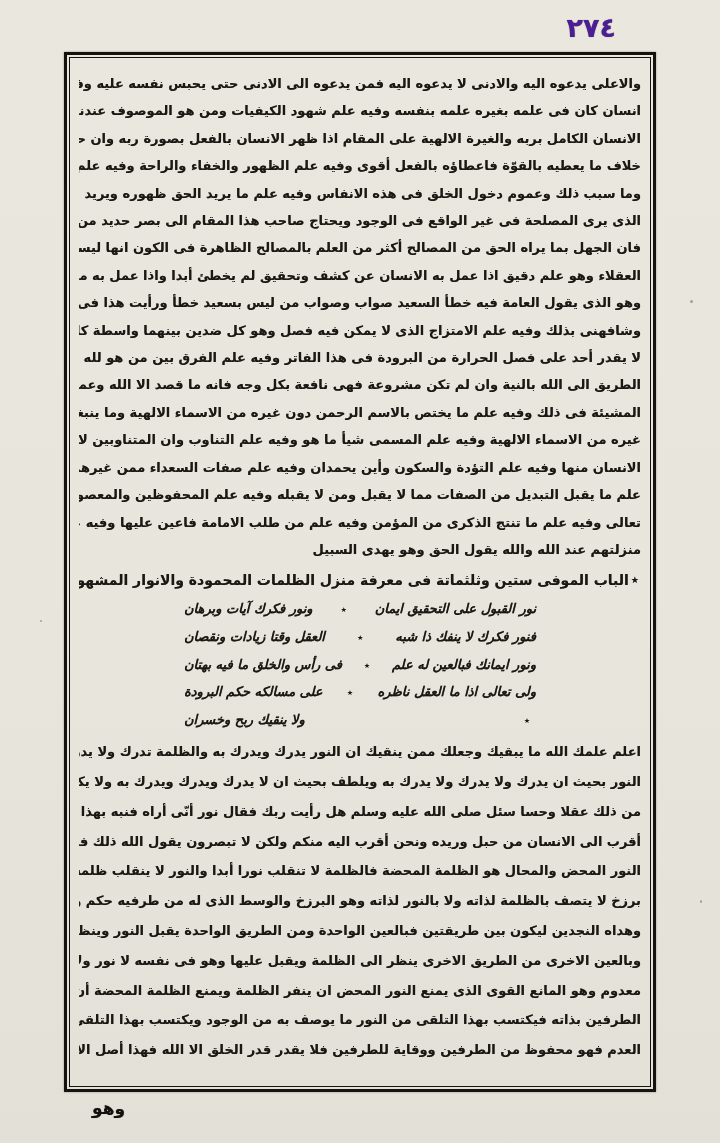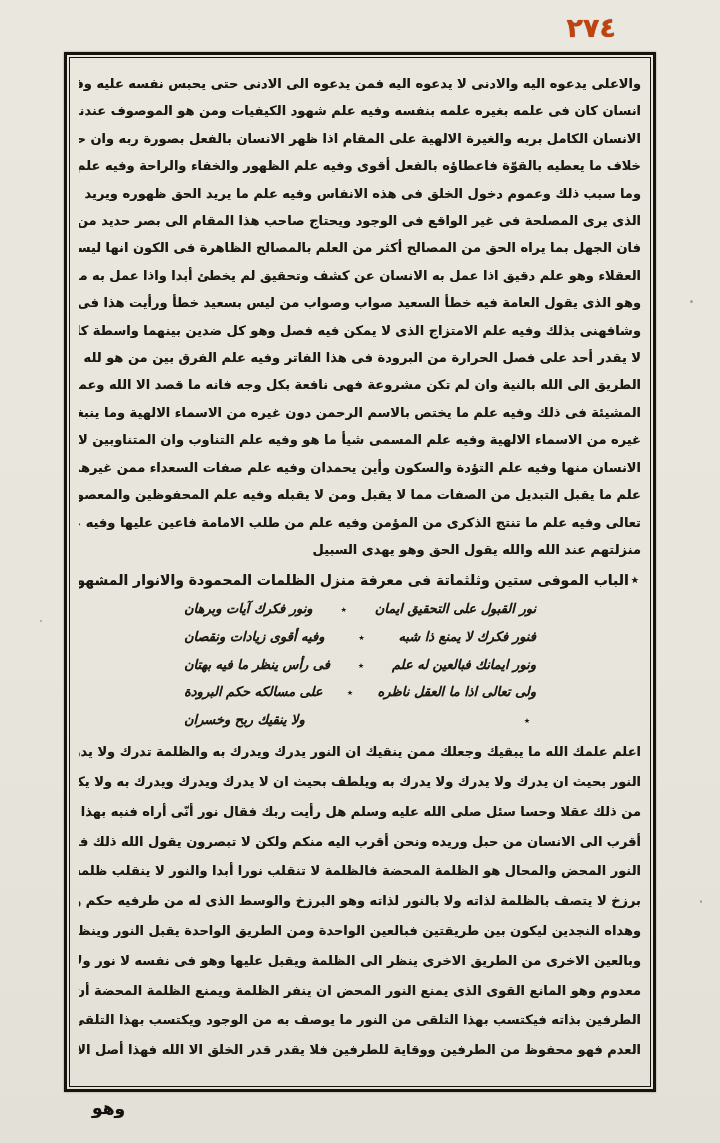--- a/index.html
+++ b/index.html
@@ -6,21 +6,21 @@
   body{
     width:720px;height:1143px;position:relative;overflow:hidden;
     background:#e8e5dd;
     background-image:linear-gradient(180deg,#eae7df 0%,#e8e5dd 55%,#e3e0d7 100%);
     font-family:"DejaVu Sans",sans-serif;
     color:#1b1813;
     -webkit-font-smoothing:antialiased;
   }
   .page-number{
     position:absolute;top:12px;right:104px;
-    font-size:27px;font-weight:bold;color:#c2410c;
+    font-size:27px;font-weight:bold;color:#4c1d95;
     letter-spacing:1px;
     text-shadow:0 0 1px rgba(0,0,0,.55);
   }
   .frame{
     position:absolute;top:52px;left:64px;right:64px;bottom:51px;
     border:3px solid #16130e;
     box-shadow:0 0 2px rgba(0,0,0,.35);
   }
   .frame-inner{
     position:absolute;top:2px;left:2px;right:2px;bottom:2px;
@@ -98,28 +98,28 @@
       <span class="orn">٭</span><span>الباب الموفى ستين وثلثماتة فى معرفة منزل الظلمات المحمودة والانوار المشهودة</span>
     </div>
 
     <div class="poem">
       <div class="verse">
         <span class="hemi">نور القبول على التحقيق ايمان</span>
         <span class="sep">٭</span>
         <span class="hemi">ونور فكرك آيات وبرهان</span>
       </div>
       <div class="verse">
-        <span class="hemi">فنور فكرك لا يمنع ذا شبه</span>
+        <span class="hemi">فنور فكرك لا ينفك ذا شبه</span>
         <span class="sep">٭</span>
-        <span class="hemi">وفيه أقوى زيادات ونقصان</span>
+        <span class="hemi">العقل وقتا زيادات ونقصان</span>
       </div>
       <div class="verse">
         <span class="hemi">ونور ايمانك فبالعين له علم</span>
         <span class="sep">٭</span>
-        <span class="hemi">فى رأس ينظر ما فيه بهتان</span>
+        <span class="hemi">فى رأس والخلق ما فيه بهتان</span>
       </div>
       <div class="verse">
         <span class="hemi">ولى تعالى اذا ما العقل ناظره</span>
         <span class="sep">٭</span>
         <span class="hemi">على مسالكه حكم البرودة</span>
       </div>
       <div class="verse">
         <span class="sep">٭</span>
         <span class="hemi">ولا ينقيك ربح وخسران</span>
       </div>

